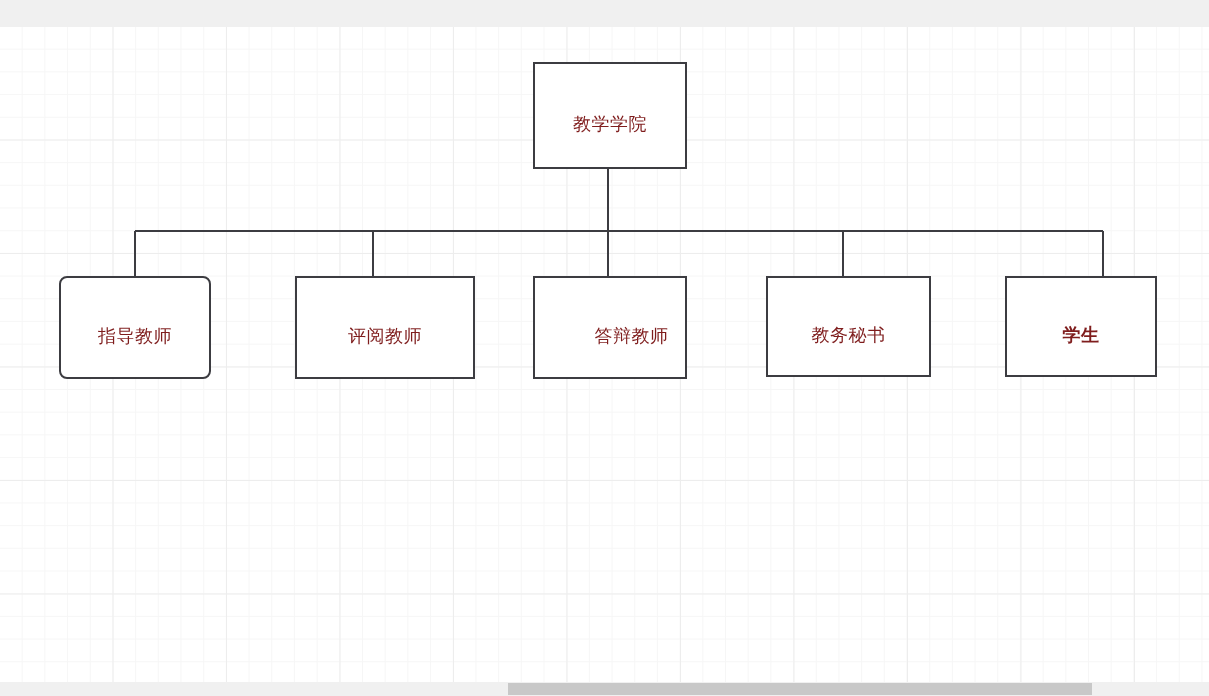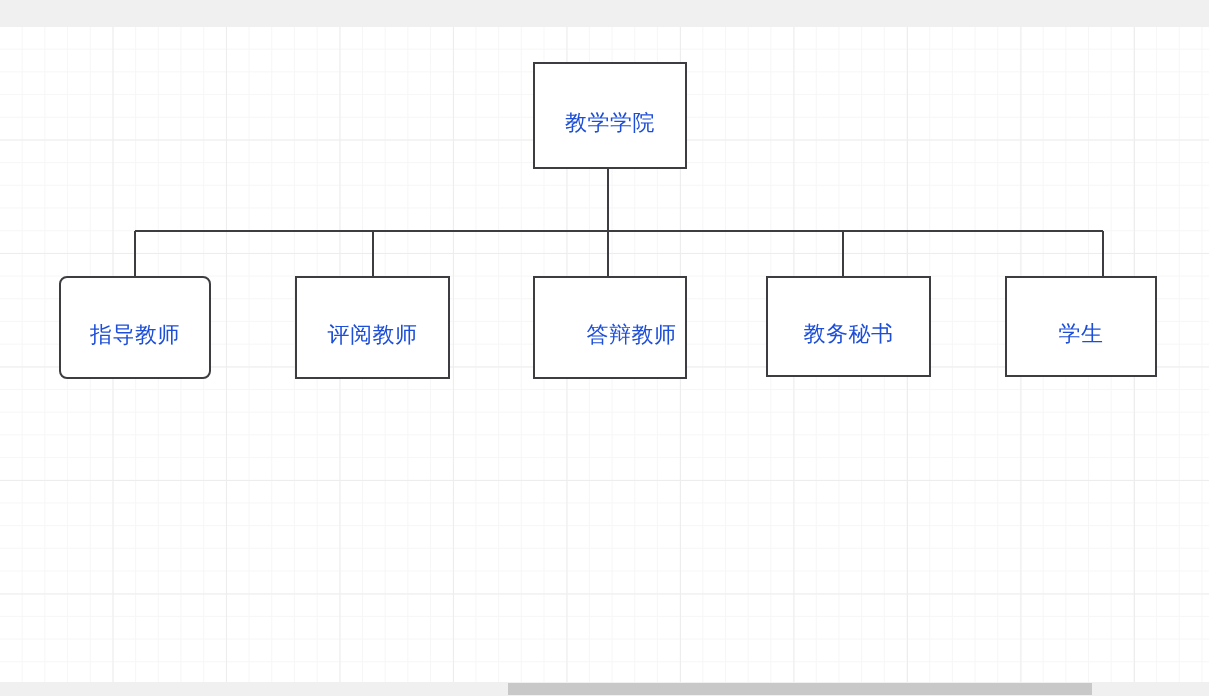--- a/index.html
+++ b/index.html
@@ -67,22 +67,22 @@
   .node {
     position: absolute;
     box-sizing: border-box;
     background: #ffffff;
     border: 2px solid #3c3c41;
     display: flex;
     align-items: center;
     justify-content: center;
   }
   .node-label {
-    font-size: 22px;
-    color: #1d4ed8;
+    font-size: 18px;
+    color: #7f1d1d;
     line-height: 1.2;
     white-space: nowrap;
     letter-spacing: 0.5px;
     margin-top: 16px;
   }
 
   
   .hscrollbar {
     position: absolute;
     left: 0;
@@ -122,33 +122,33 @@
     </svg>
 
     <div class="node" style="left:533px; top:35px; width:154px; height:107px;">
       <span class="node-label">教学学院</span>
     </div>
 
     <div class="node" style="left:59px; top:249px; width:152px; height:103px;border-radius:8px;">
       <span class="node-label">指导教师</span>
     </div>
 
-    <div class="node" style="left:295px; top:249px; width:155px; height:103px;">
+    <div class="node" style="left:295px; top:249px; width:180px; height:103px;">
       <span class="node-label">评阅教师</span>
     </div>
 
     <div class="node" style="left:533px; top:249px; width:154px; height:103px;padding-left:43px;">
       <span class="node-label">答辩教师</span>
     </div>
 
     <div class="node" style="left:766px; top:249px; width:165px; height:101px;">
       <span class="node-label">教务秘书</span>
     </div>
 
-    <div class="node" style="left:1005px; top:249px; width:152px; height:101px;">
+    <div class="node" style="left:1005px; top:249px; width:152px; height:101px;font-weight:bold;">
       <span class="node-label">学生</span>
     </div>
 
   </div>
 
   <div class="hscrollbar">
     <div class="hscrollbar-thumb" style="left:508px; width:584px;"></div>
   </div>
 
 </div>

